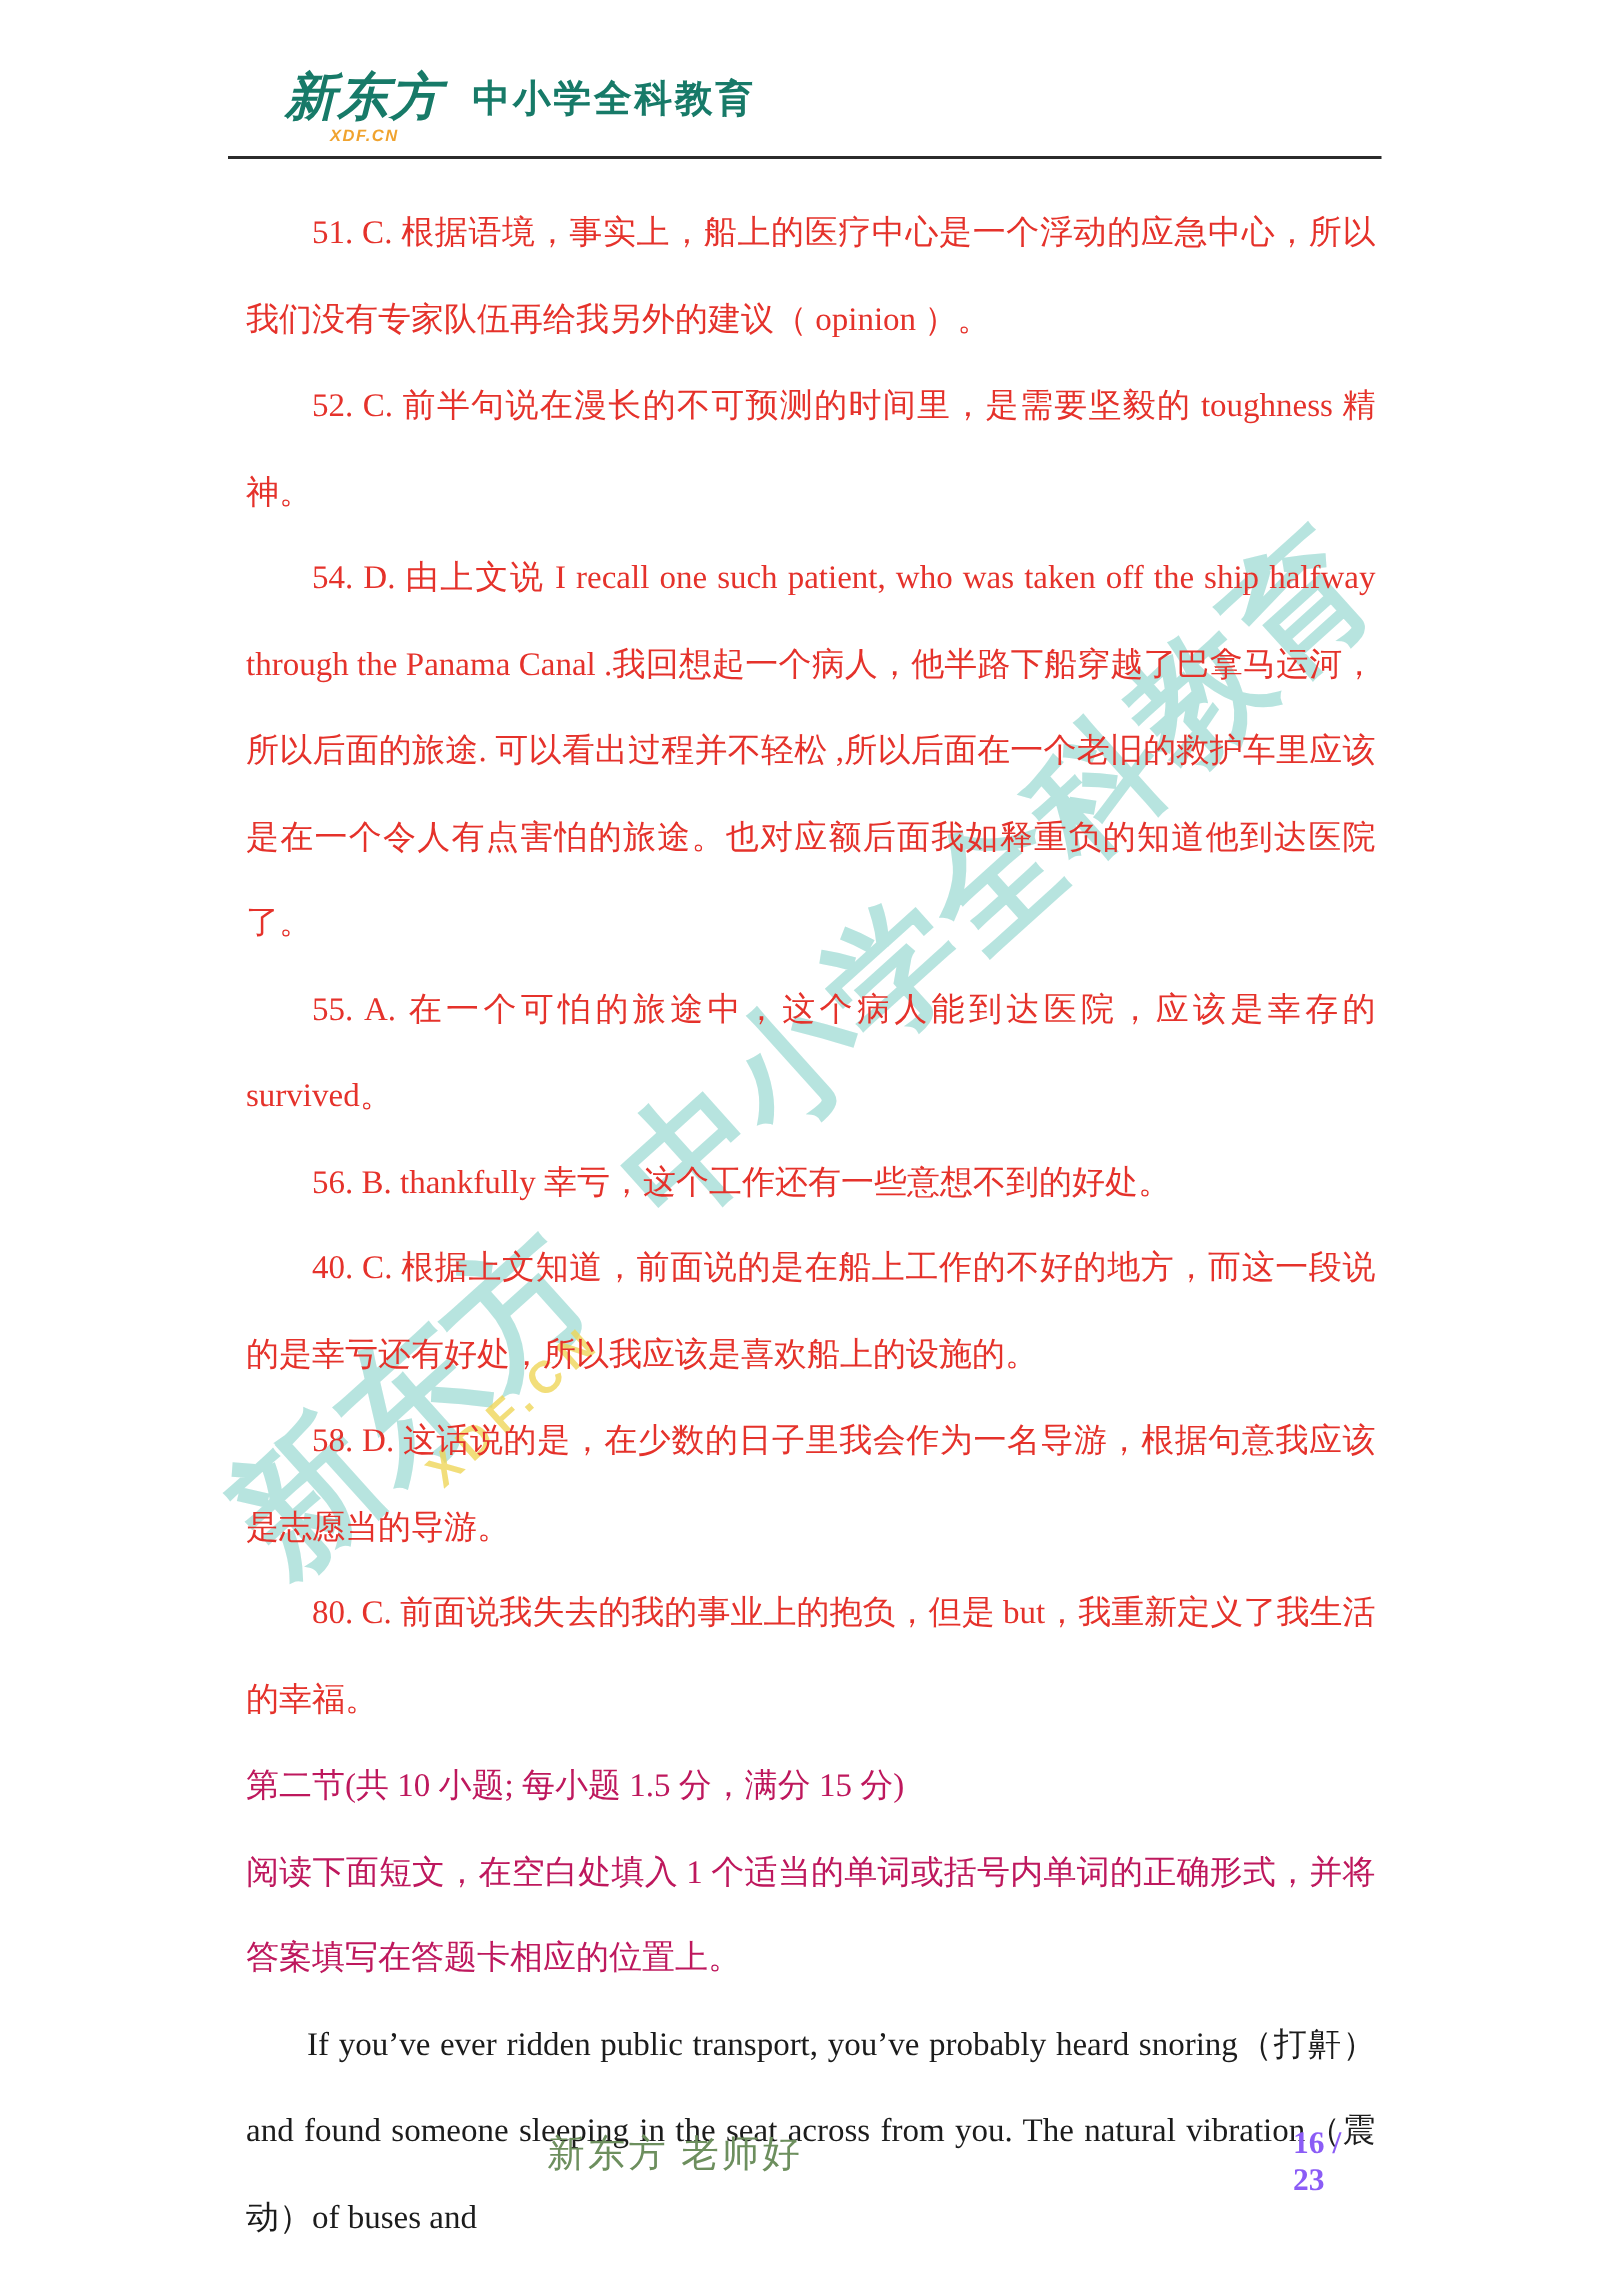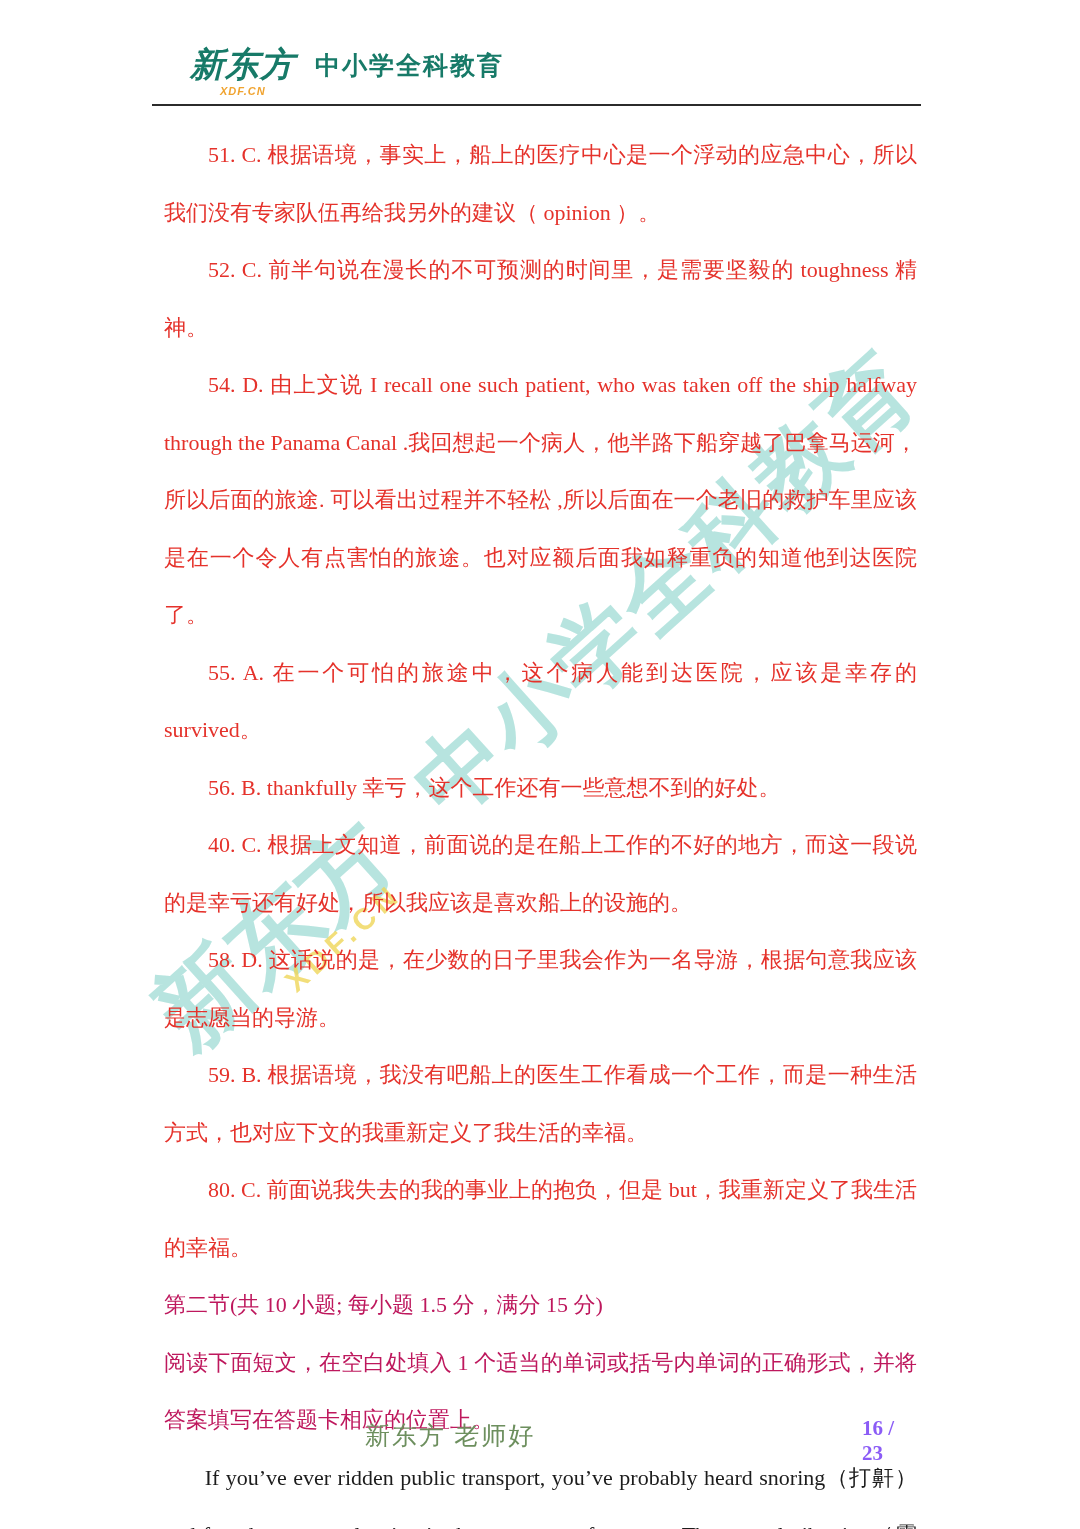--- a/index.html
+++ b/index.html
@@ -84,21 +84,20 @@
   </div>
 
   <div class="content">
     <p class="answer">51. C. 根据语境，事实上，船上的医疗中心是一个浮动的应急中心，所以我们没有专家队伍再给我另外的建议（ opinion ）。</p>
     <p class="answer">52. C. 前半句说在漫长的不可预测的时间里，是需要坚毅的 toughness 精神。</p>
     <p class="answer">54. D. 由上文说 I recall one such patient, who was taken off the ship halfway through the Panama Canal .我回想起一个病人，他半路下船穿越了巴拿马运河，所以后面的旅途. 可以看出过程并不轻松 ,所以后面在一个老旧的救护车里应该是在一个令人有点害怕的旅途。也对应额后面我如释重负的知道他到达医院了。</p>
     <p class="answer">55. A. 在一个可怕的旅途中，这个病人能到达医院，应该是幸存的 survived。</p>
     <p class="answer">56. B. thankfully 幸亏，这个工作还有一些意想不到的好处。</p>
     <p class="answer">40. C. 根据上文知道，前面说的是在船上工作的不好的地方，而这一段说的是幸亏还有好处，所以我应该是喜欢船上的设施的。</p>
     <p class="answer">58. D. 这话说的是，在少数的日子里我会作为一名导游，根据句意我应该是志愿当的导游。</p>
-    <p class="answer">59. B. 根据语境，我没有吧船上的医生工作看成一个工作，而是一种生活方式，也对应下文的我重新定义了我生活的幸福。</p>
     <p class="answer">80. C. 前面说我失去的我的事业上的抱负，但是 but，我重新定义了我生活的幸福。</p>
     <p class="black-heading">第二节(共 10 小题; 每小题 1.5 分，满分 15 分)</p>
     <p class="black-instr">阅读下面短文，在空白处填入 1 个适当的单词或括号内单词的正确形式，并将答案填写在答题卡相应的位置上。</p>
     <p class="passage">If you’ve ever ridden public transport, you’ve probably heard snoring（打鼾）and found someone sleeping in the seat across from you. The natural vibration（震动）of buses and</p>
   </div>
 
   <div class="footer-brand">新东方 老师好</div>
   <div class="page-number">16 / 23</div>
 
 </div>

